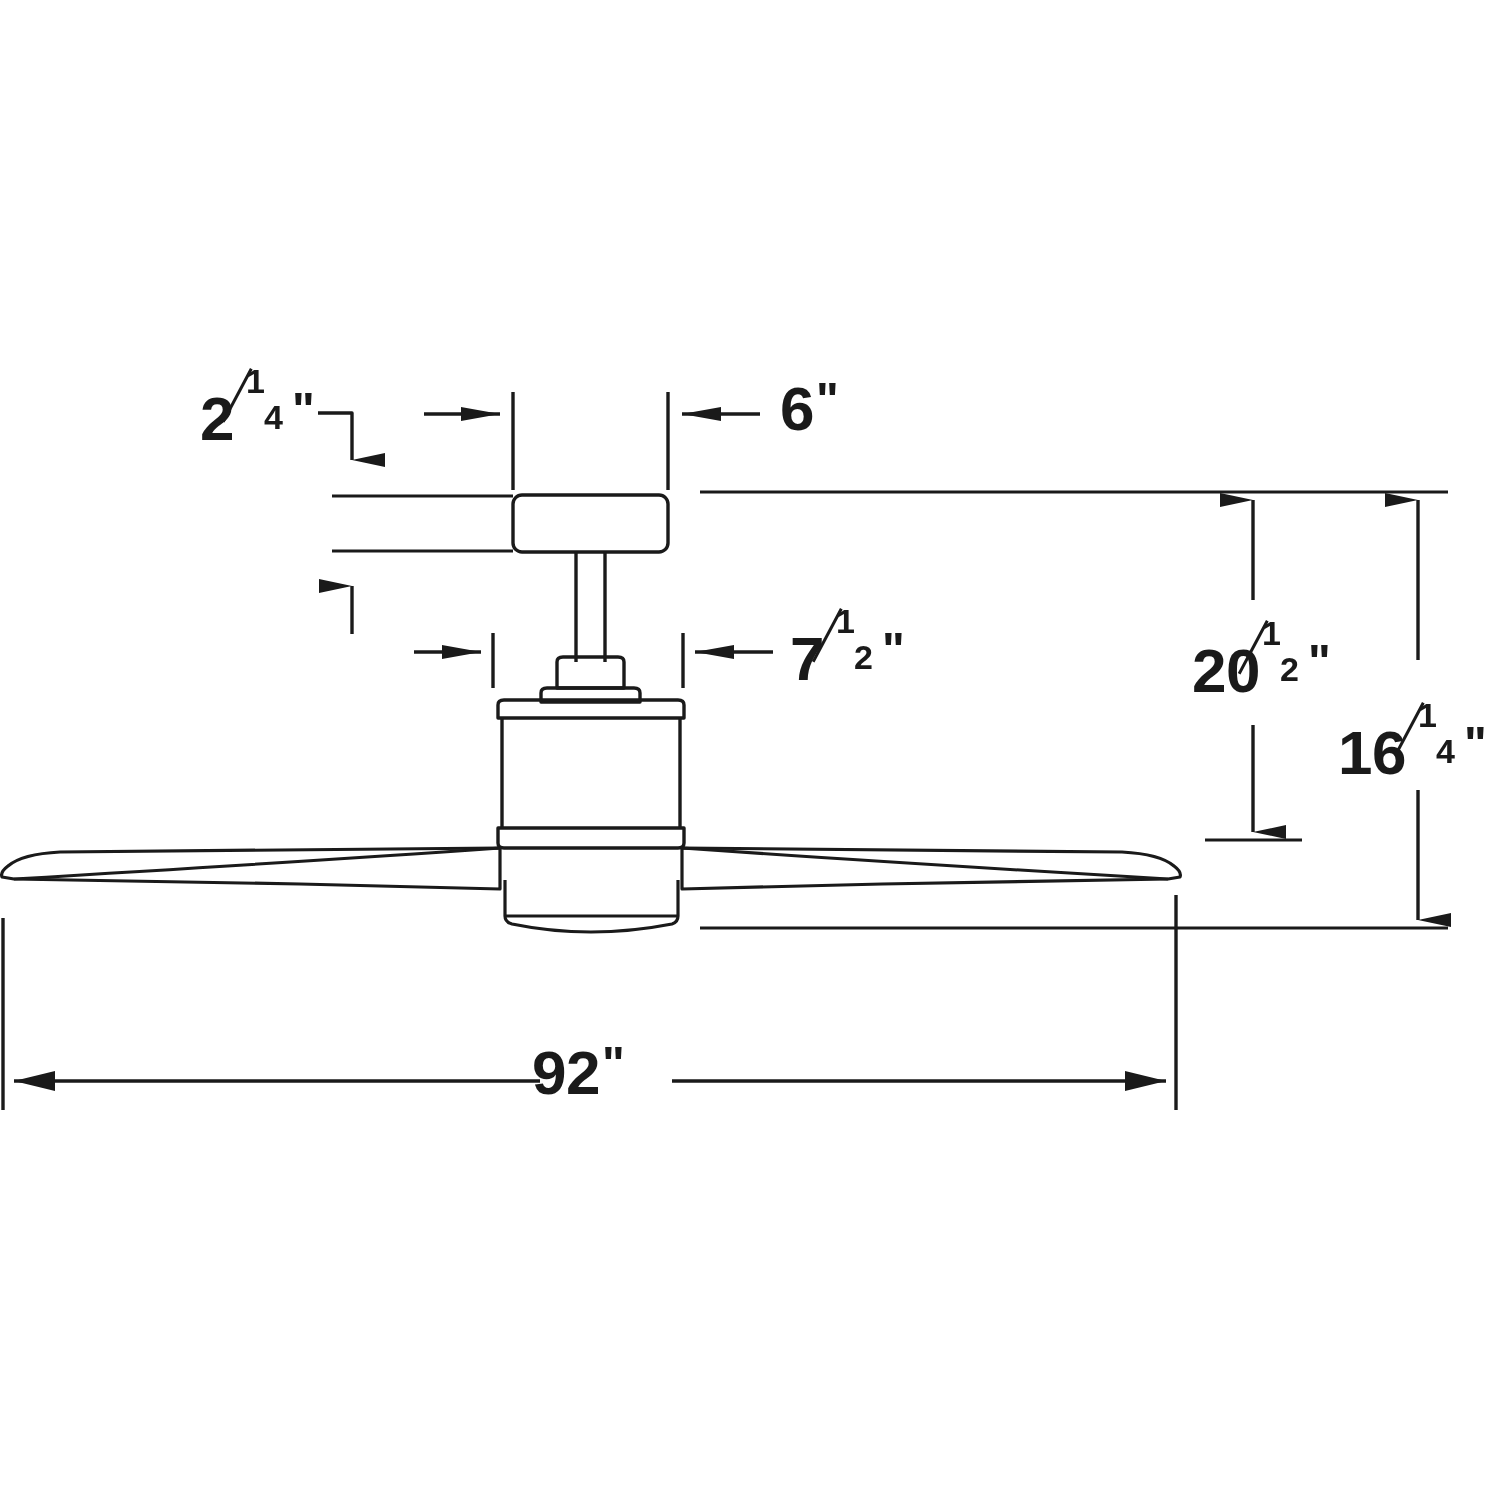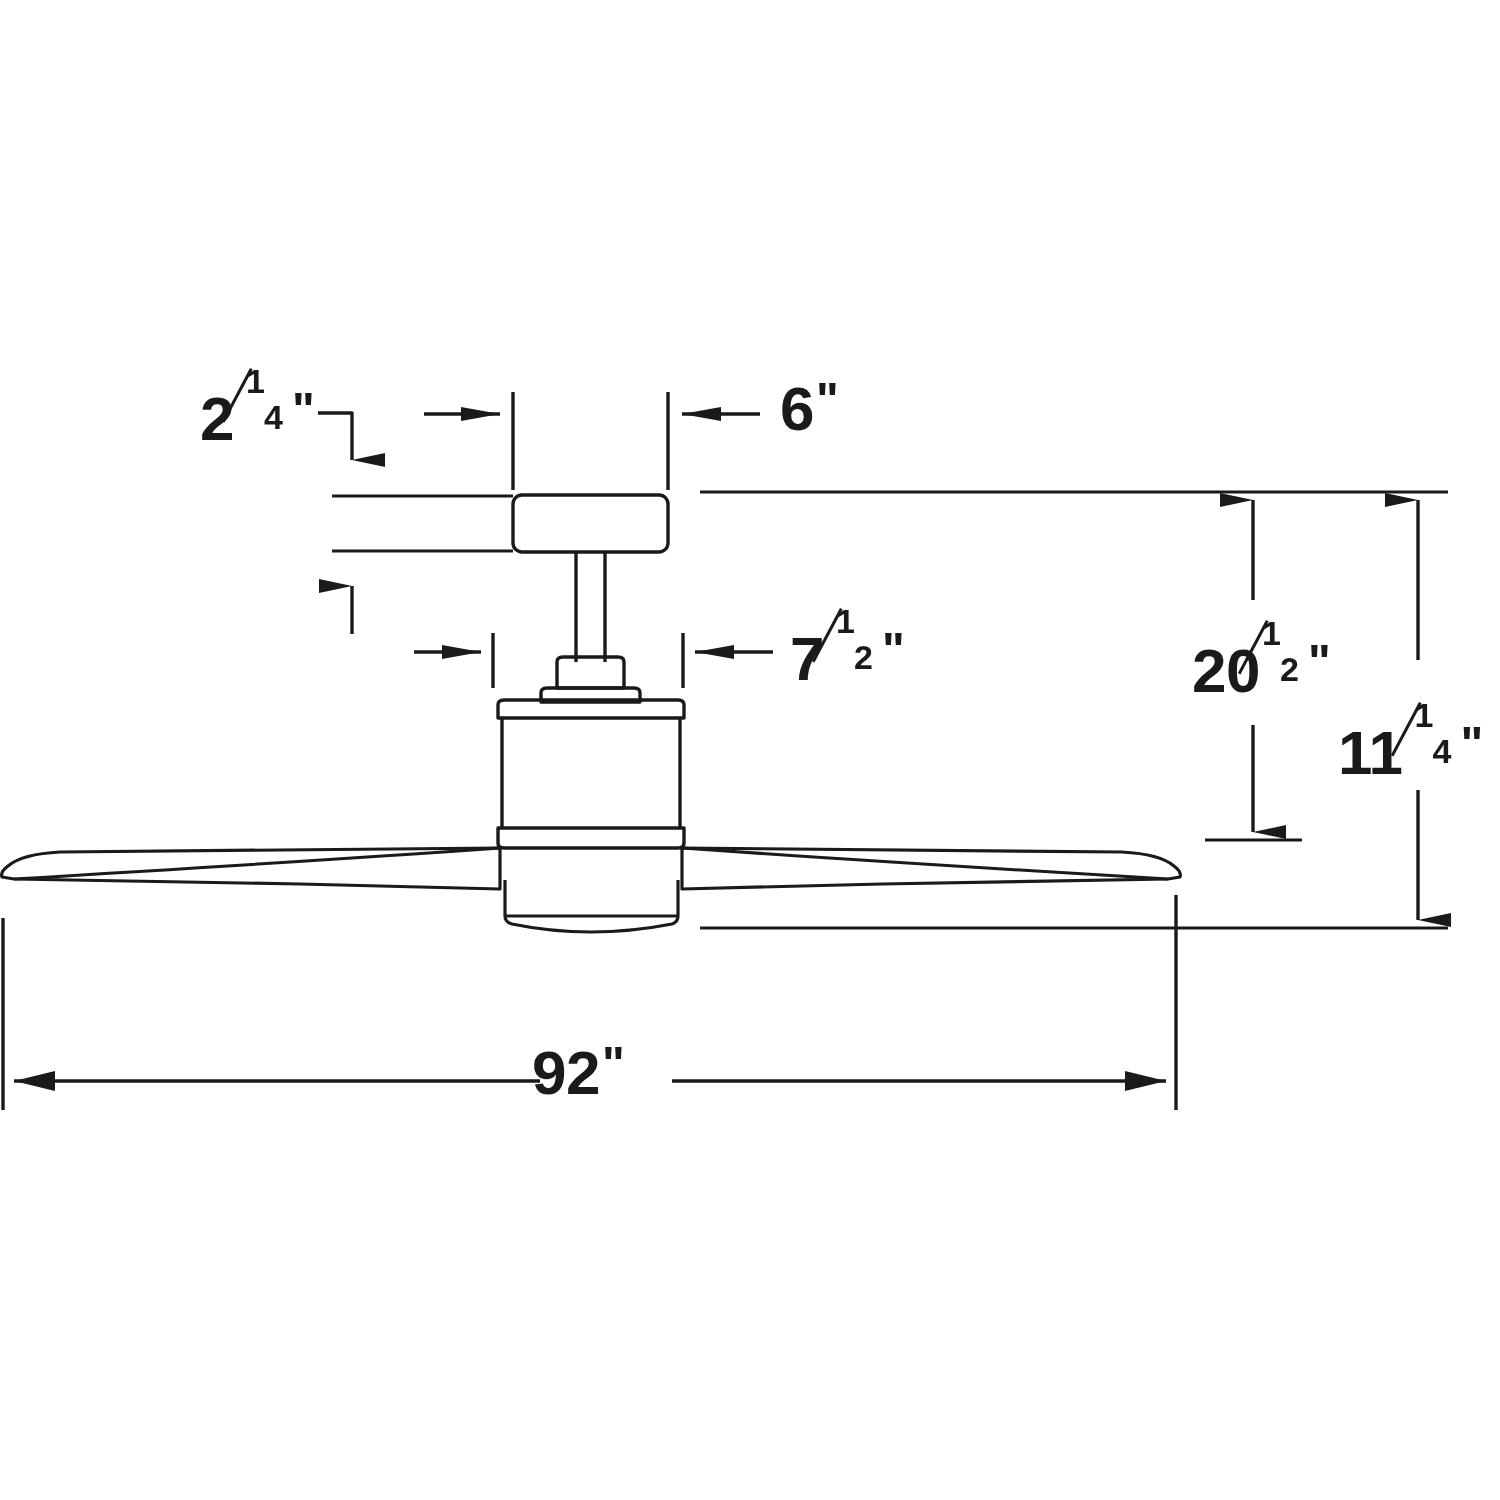--- a/index.html
+++ b/index.html
@@ -228,20 +228,20 @@
 
   <div class="dim-label gap-frac" style="left:790px; top:618px;">
     <span class="whole">7</span><span class="frac"><span class="num">1</span><span class="bar"></span><span class="den">2</span></span><span class="inch">"</span>
   </div>
 
   <div class="dim-label" style="left:1192px; top:630px;">
     <span class="whole">20</span><span class="frac"><span class="num">1</span><span class="bar"></span><span class="den">2</span></span><span class="inch">"</span>
   </div>
 
   <div class="dim-label gap-frac" style="left:1338px; top:712px;">
-    <span class="whole">11</span><span class="frac"><span class="num">1</span><span class="bar"></span><span class="den">4</span></span><span class="inch">"</span>
+    <span class="whole">16</span><span class="frac"><span class="num">1</span><span class="bar"></span><span class="den">4</span></span><span class="inch">"</span>
   </div>
 
   <div class="dim-label" style="left:532px; top:1042px;">
     <span class="whole">92</span><span class="inch">"</span>
   </div>
 
 </div>
 
 </body></html>

